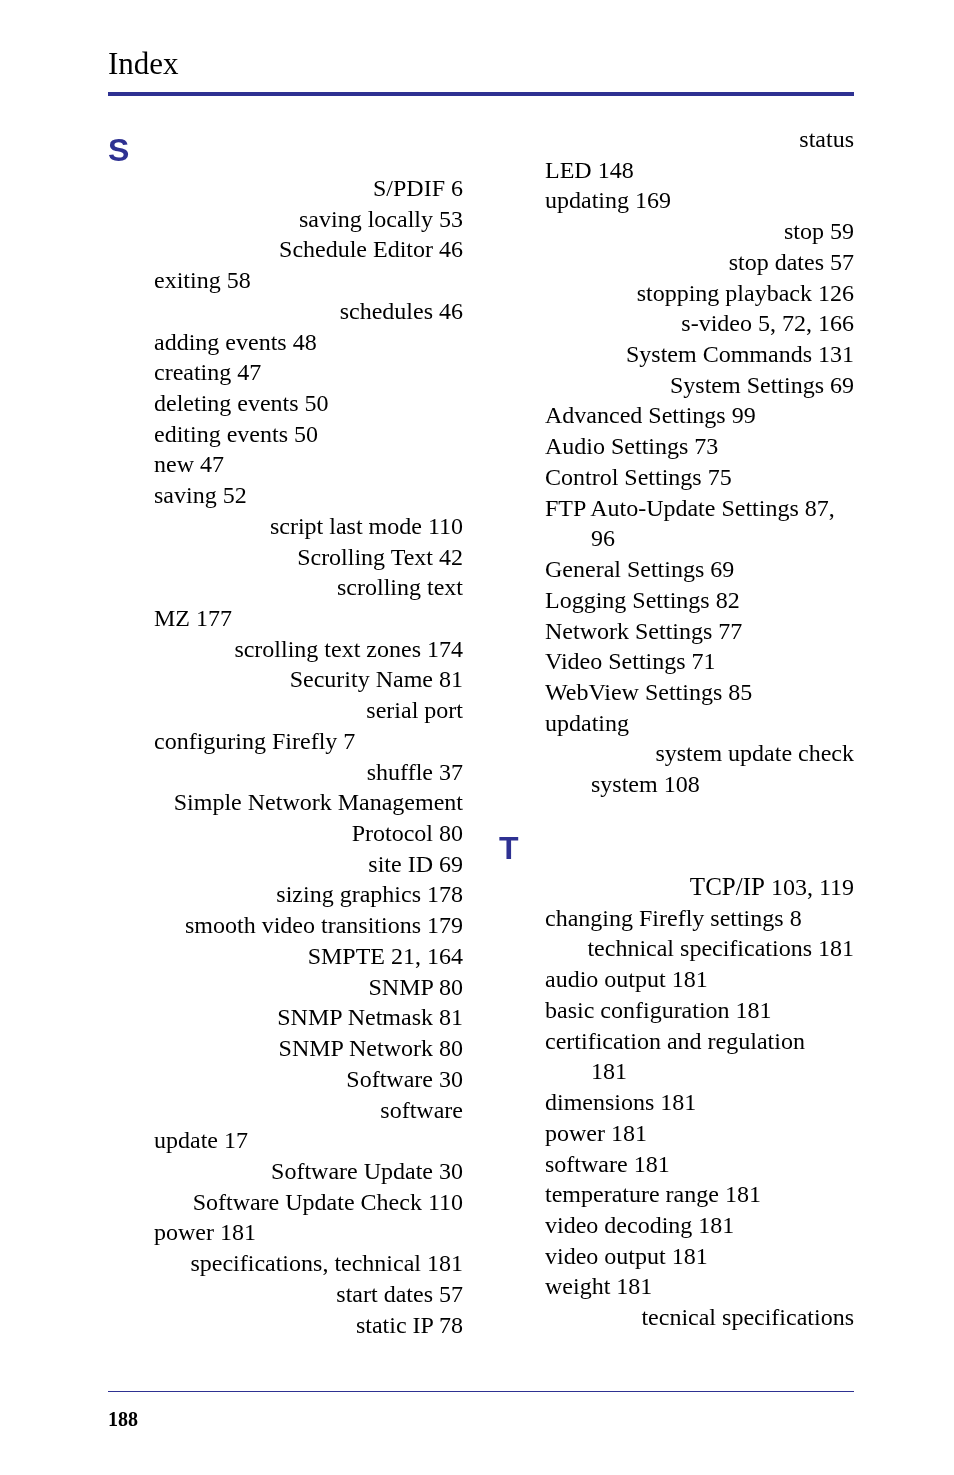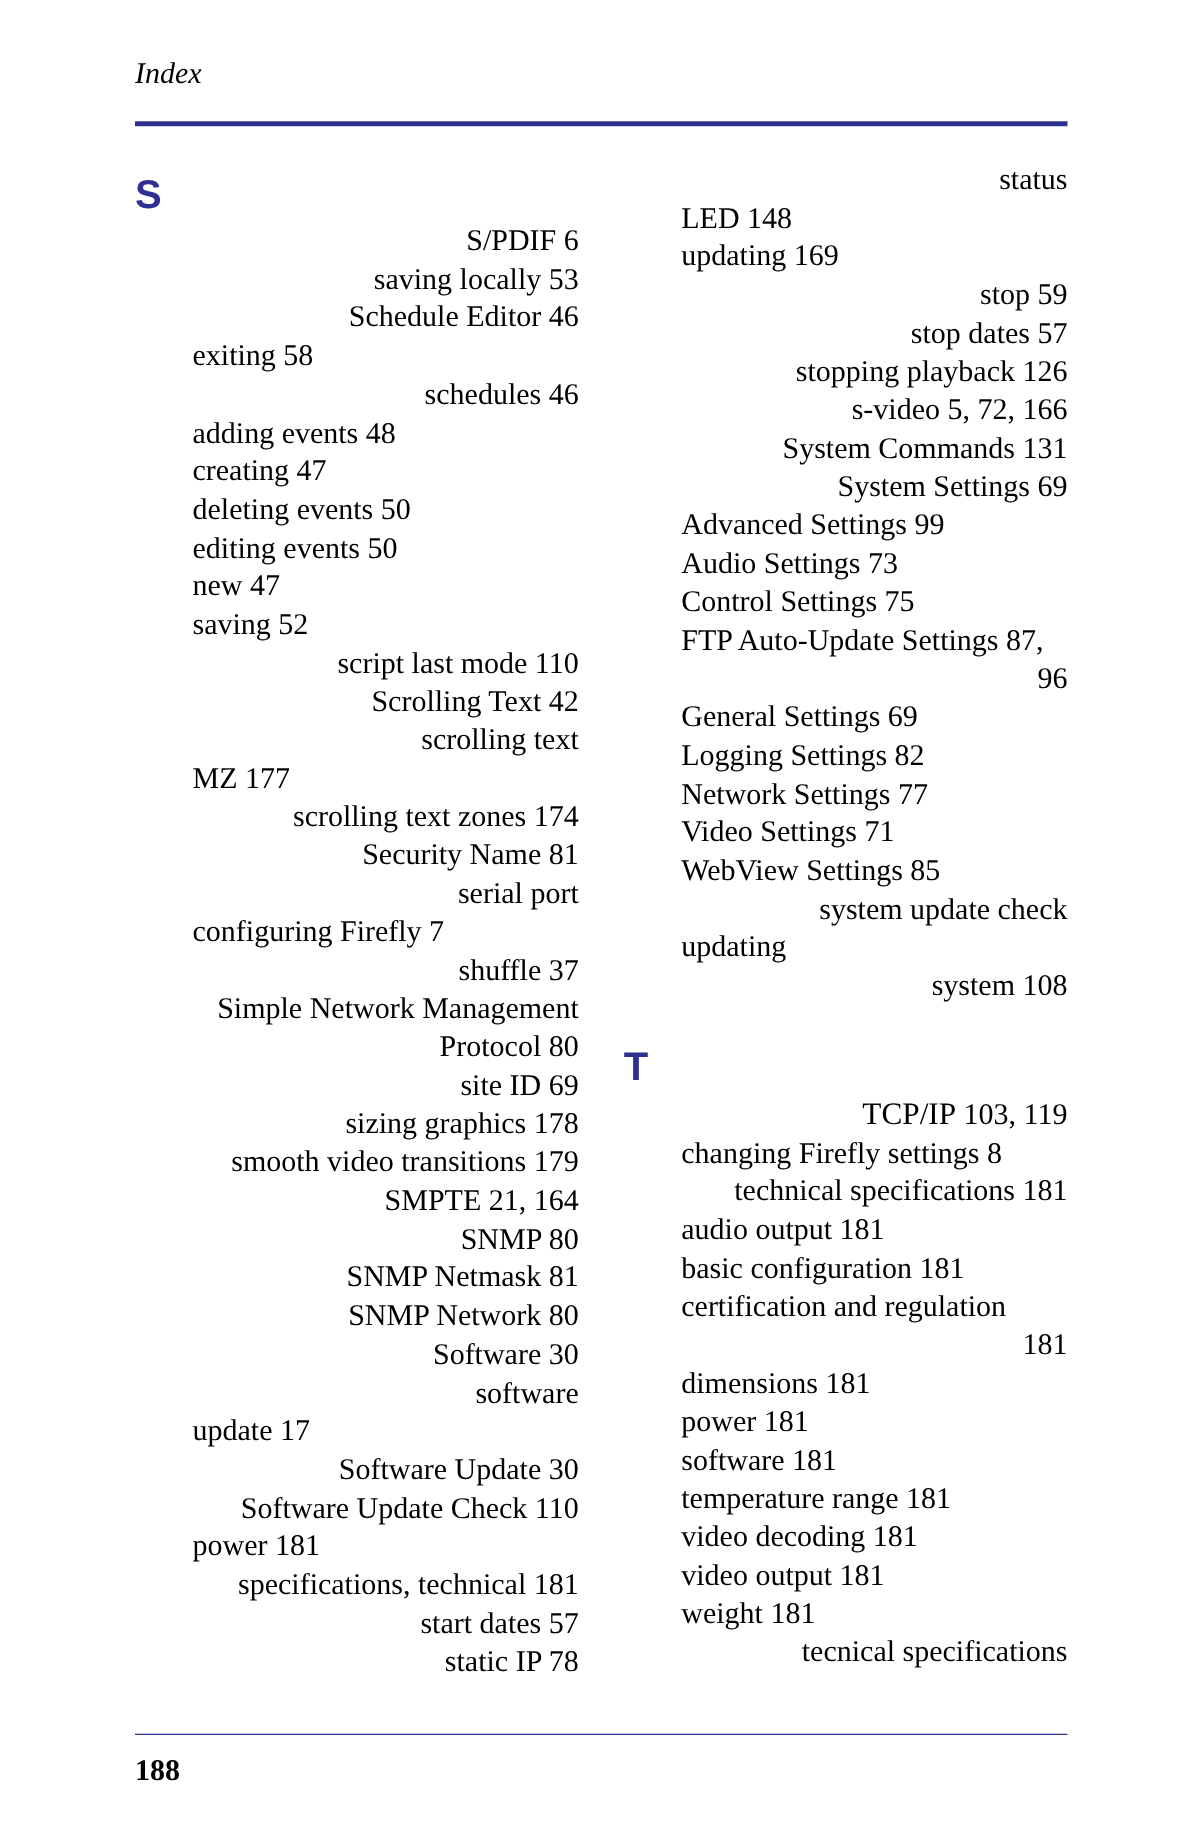--- a/index.html
+++ b/index.html
@@ -9,23 +9,22 @@
     height: 1475px;
     background: #fff;
     font-family: "Times New Roman", Times, serif;
     color: #000;
     position: relative;
   }
   .page {
     padding: 46px 100px 0 108px;
   }
   .running-head {
-    font-style: italic;
-    font-size: 24px;
-    margin-bottom: 24px;
+    font-size: 31px;
+    margin-bottom: 10px;
     font-family: "Times New Roman", Times, serif;
   }
   .rule {
     height: 4px;
     background: #2e3192;
     margin-bottom: 28px;
   }
   .cols {
     display: flex;
     gap: 36px;
@@ -39,36 +38,36 @@
     font-family: Arial, Helvetica, sans-serif;
     font-weight: 700;
     font-size: 32px;
     color: #2e3192;
     margin-top: 6px;
     margin-bottom: 2px;
   }
   .entry { }
   .lvl0 { padding-left: 0; text-indent: 0; text-align: right; }
   .lvl1 { padding-left: 46px; text-indent: 0; }
-  .lvl2 { padding-left: 92px; text-indent: 0; text-align: right; }
+  .lvl2 { padding-left: 92px; text-indent: 0; }
   .footer {
     position: absolute;
     left: 0; right: 0;
     bottom: 44px;
     padding: 0 100px 0 108px;
   }
   .footer-rule {
     height: 1.5px;
     background: #2e3192;
     margin-bottom: 16px;
   }
   .page-number {
     font-family: "Times New Roman", Times, serif;
     font-weight: 700;
-    font-size: 24px;
+    font-size: 20px;
   }
   .tcpip { font-size: 25px; display:inline; }
 </style>
 </head>
 <body>
 
 <div class="page">
   <div class="running-head">Index</div>
   <div class="rule"></div>
 
@@ -130,22 +129,22 @@
           <div class="entry lvl1">Advanced Settings 99</div>
           <div class="entry lvl1">Audio Settings 73</div>
           <div class="entry lvl1">Control Settings 75</div>
           <div class="entry lvl1">FTP Auto-Update Settings 87, </div>
           <div class="entry lvl2">96</div>
           <div class="entry lvl1">General Settings 69</div>
           <div class="entry lvl1">Logging Settings 82</div>
           <div class="entry lvl1">Network Settings 77</div>
           <div class="entry lvl1">Video Settings 71</div>
           <div class="entry lvl1">WebView Settings 85</div>
+          <div class="entry lvl1">updating</div>
           <div class="entry lvl0">system update check</div>
-          <div class="entry lvl1">updating</div>
           <div class="entry lvl2">system 108</div>
         </div>
 
       <div class="section-letter" style="margin-top:28px;">T</div>
 
       <div class="entry lvl0"><span class="tcpip">TCP/IP</span><span> 103, 119</span></div>
 
       <div>
           <div class="entry lvl1">changing Firefly settings 8</div>
           <div class="entry lvl0">technical specifications 181</div>

